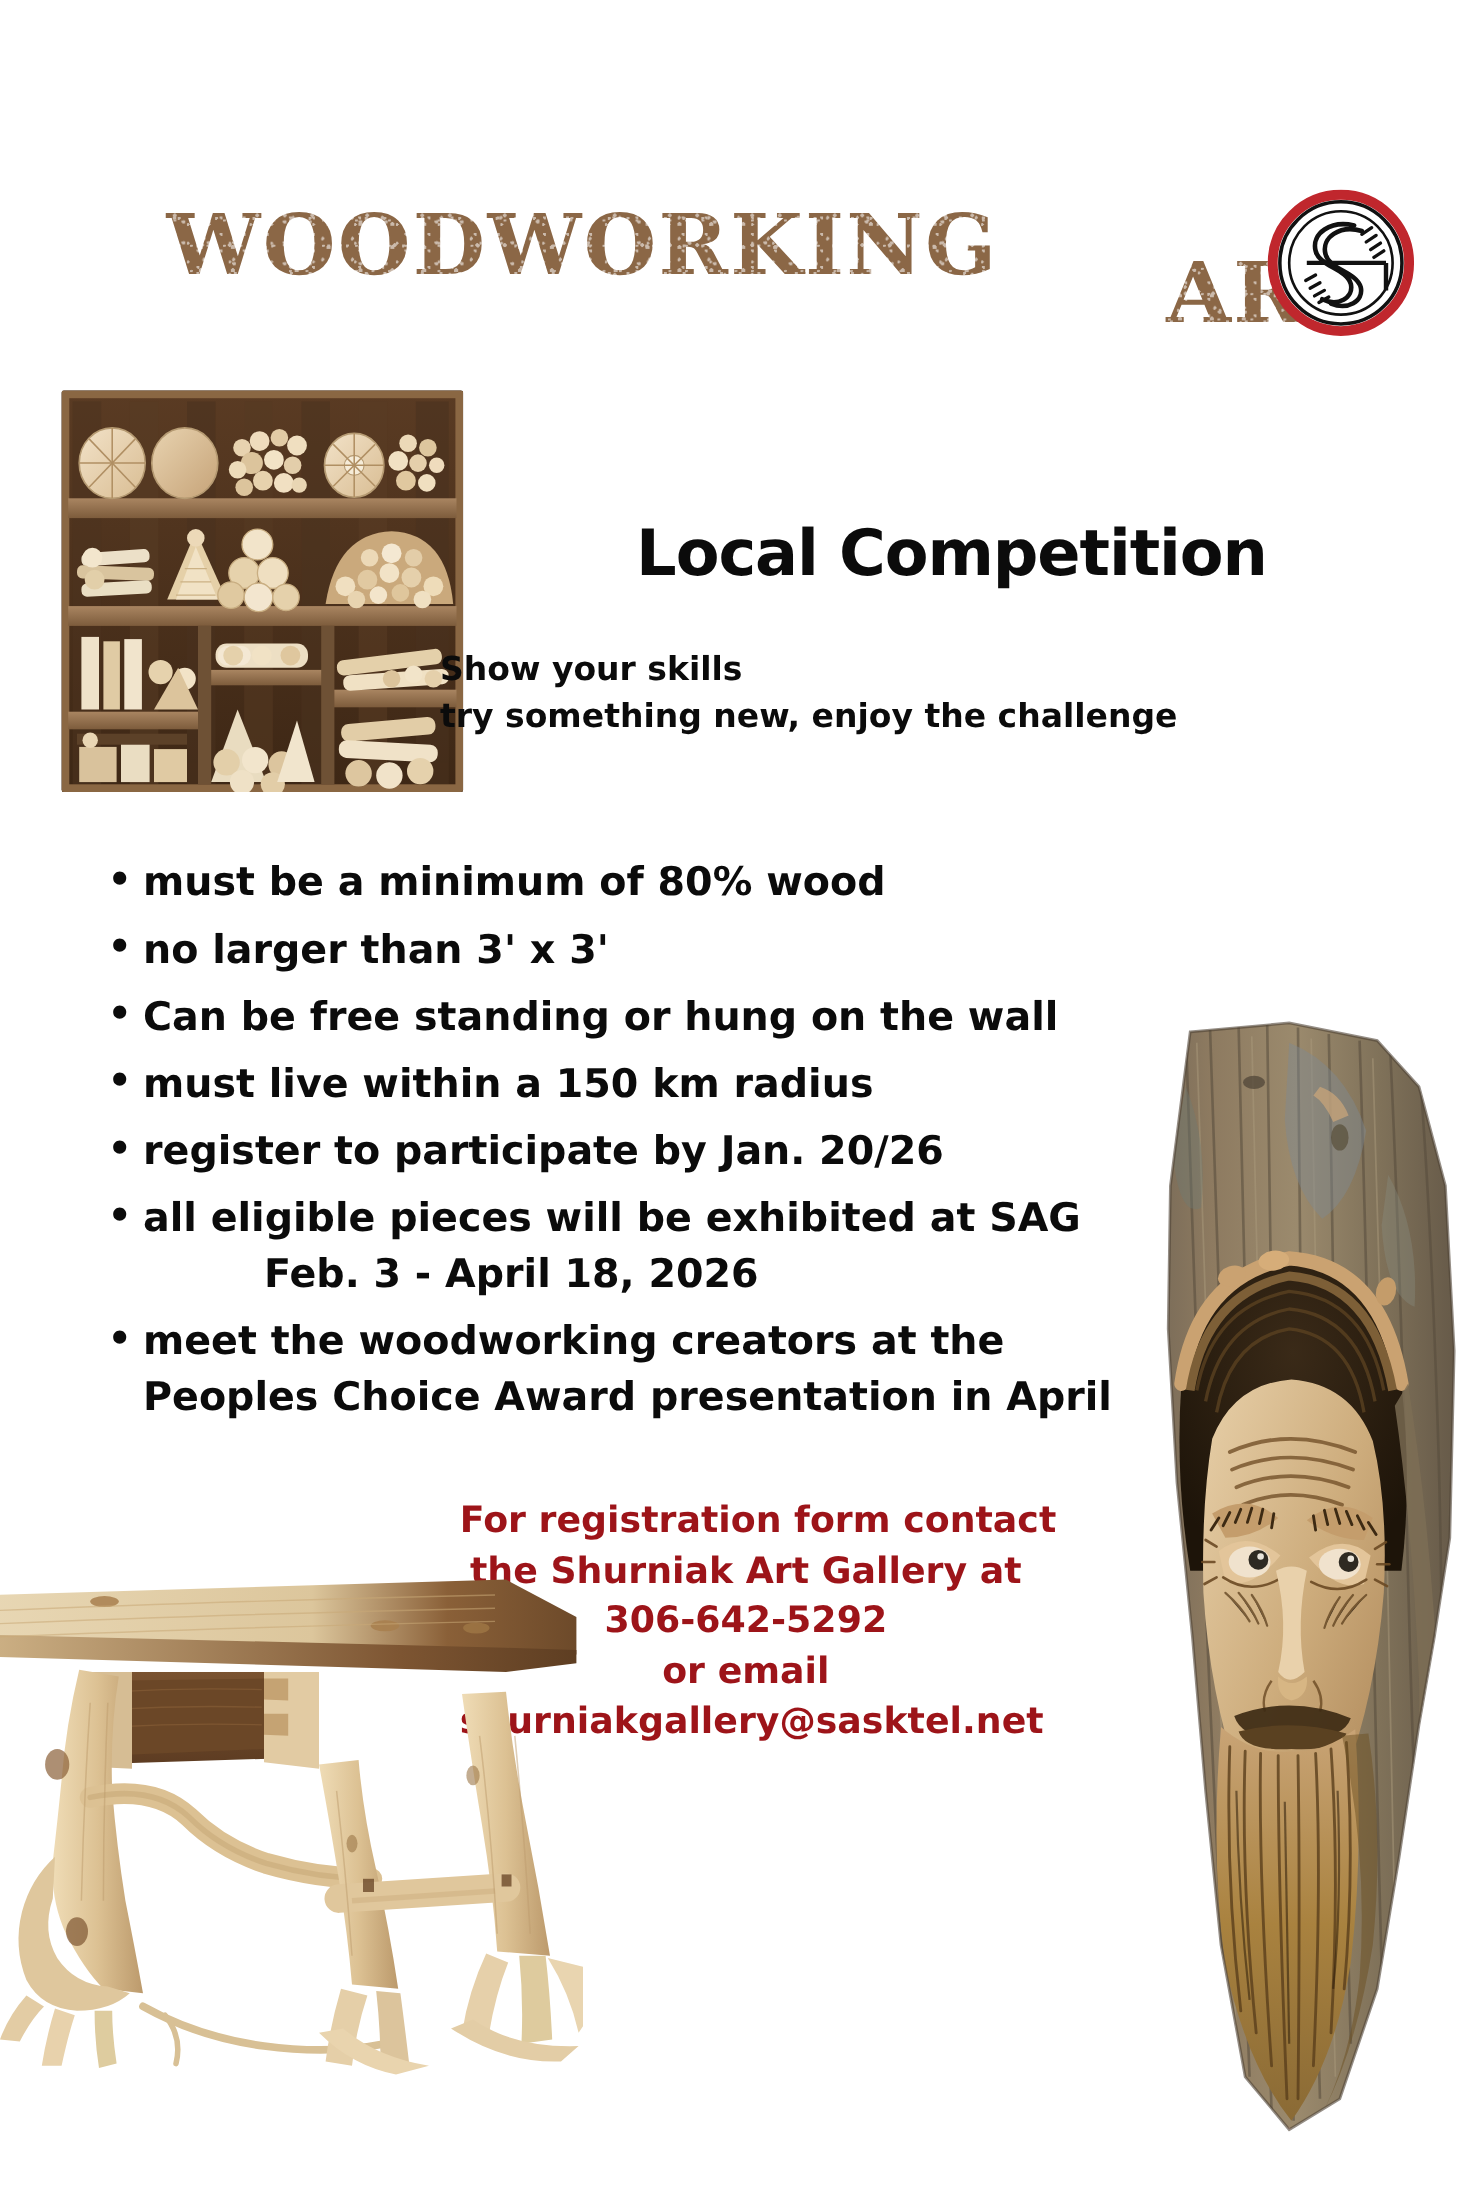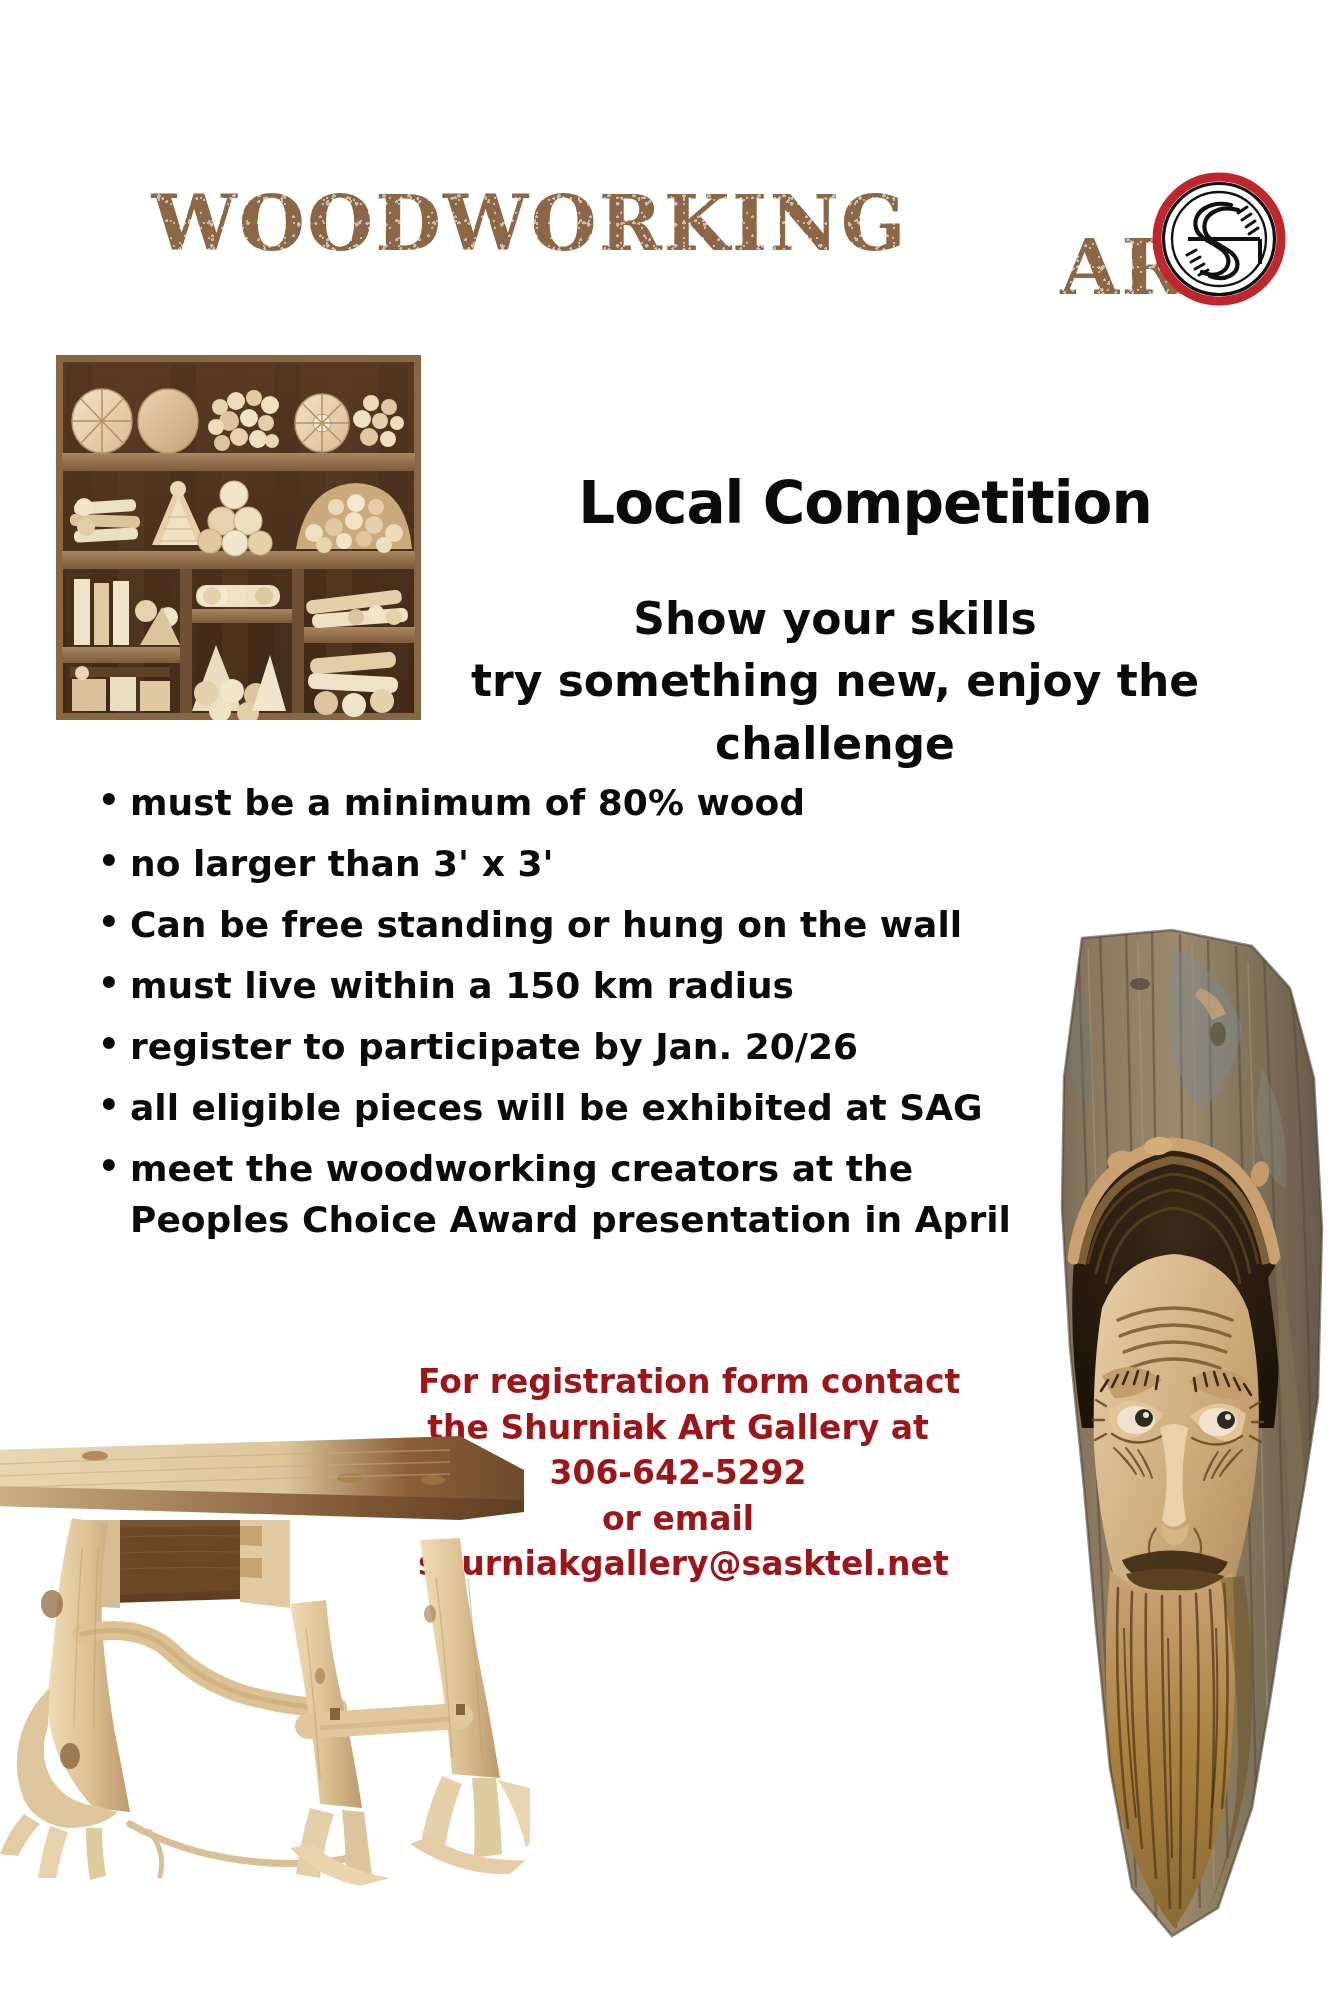--- a/index.html
+++ b/index.html
@@ -116,24 +116,24 @@
     font-size: 58px;
     line-height: 1.05;
     color: #0b0b0b;
     letter-spacing: -1px;
   }
   .tagline {
     position: absolute;
     left: 400px;
     top: 588px;
     width: 870px;
-    text-align: center;
+    text-align: left;
     font-family: "DejaVu Sans", sans-serif;
     font-weight: bold;
-    font-size: 44px;
+    font-size: 30px;
     line-height: 1.42;
     color: #0b0b0b;
   }
 
   
   .bullets {
     position: absolute;
     left: 96px;
     top: 785px;
     width: 1010px;
@@ -432,20 +432,21 @@
   </div>
 
   <ul class="bullets">
     <li><span>must be a minimum of 80% wood</span></li>
     <li><span>no larger than 3' x 3'</span></li>
     <li><span>Can be free standing or hung on the wall</span></li>
     <li><span>must live within a 150 km radius</span></li>
     <li><span>register to participate by Jan. 20/26</span></li>
     <li class="two-line">
       <span>all eligible pieces will be exhibited at SAG</span>
+      <span class="sub-line">Feb. 3 - April 18, 2026</span>
     </li>
     <li class="two-line">
       <span>meet the woodworking creators at the</span>
       <span class="sub-line indent-small">Peoples Choice Award presentation in April</span>
     </li>
   </ul>
 
   <div class="contact">
     <div>For registration form contact</div>
     <div>the  Shurniak Art Gallery at</div>

